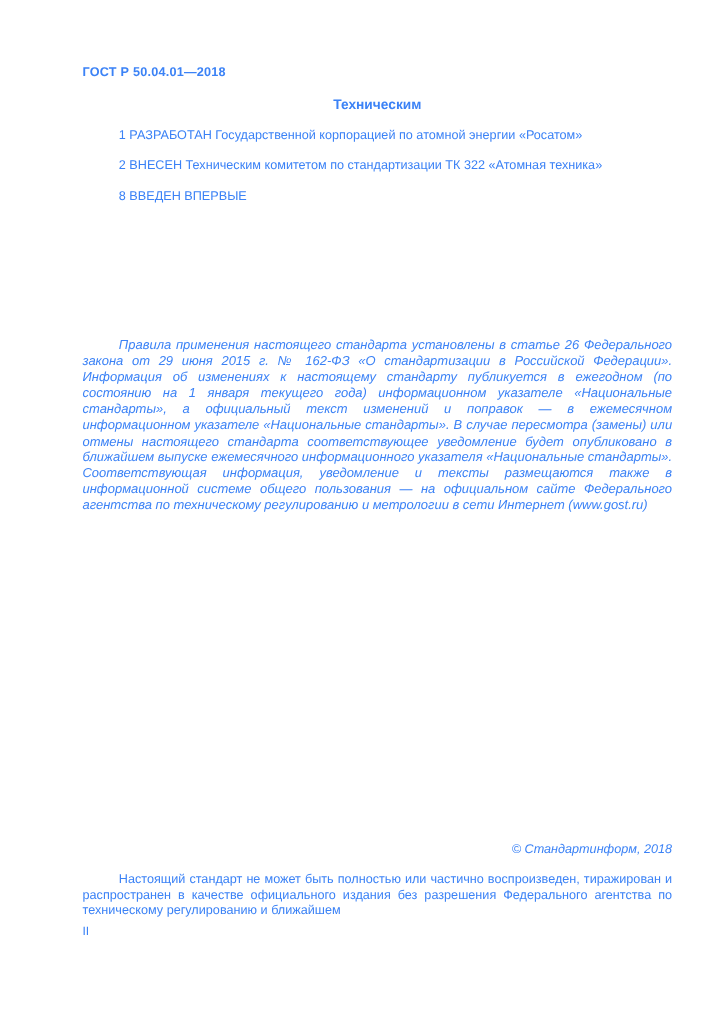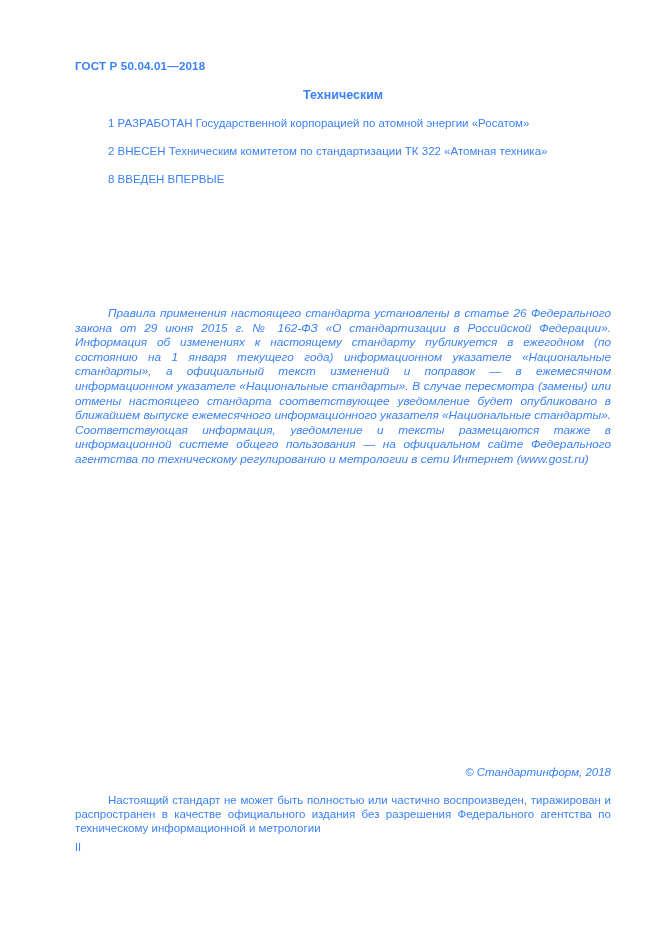--- a/index.html
+++ b/index.html
@@ -96,17 +96,17 @@
   <div class="foreword">
     <p>1  РАЗРАБОТАН Государственной корпорацией по атомной энергии «Росатом»</p>
     <p>2  ВНЕСЕН Техническим комитетом по стандартизации ТК 322 «Атомная техника»</p>
     <p>8  ВВЕДЕН ВПЕРВЫЕ</p>
   </div>
 
   <div class="rules">Правила применения настоящего стандарта установлены в статье 26 Федерального закона от 29 июня 2015 г. № 162-ФЗ «О стандартизации в Российской Федерации». Информация об изменениях к настоящему стандарту публикуется в ежегодном (по состоянию на 1 января текущего года) информационном указателе «Национальные стандарты», а официальный текст изменений и поправок — в ежемесячном информационном указателе «Национальные стандарты». В случае пересмотра (замены) или отмены настоящего стандарта соответствующее уведомление будет опубликовано в ближайшем выпуске ежемесячного информационного указателя «Национальные стандарты». Соответствующая информация, уведомление и тексты размещаются также в информационной системе общего пользования — на официальном сайте Федерального агентства по техническому регулированию и метрологии в сети Интернет (www.gost.ru)</div>
 
   <div class="copyright">© Стандартинформ, 2018</div>
 
-  <div class="restriction">Настоящий стандарт не может быть полностью или частично воспроизведен, тиражирован и распространен в качестве официального издания без разрешения Федерального агентства по техническому информационной и метрологии</div>
+  <div class="restriction">Настоящий стандарт не может быть полностью или частично воспроизведен, тиражирован и распространен в качестве официального издания без разрешения Федерального агентства по техническому регулированию и ближайшем</div>
 
   <div class="page-number">II</div>
 
 </div>
 
 </body></html>

